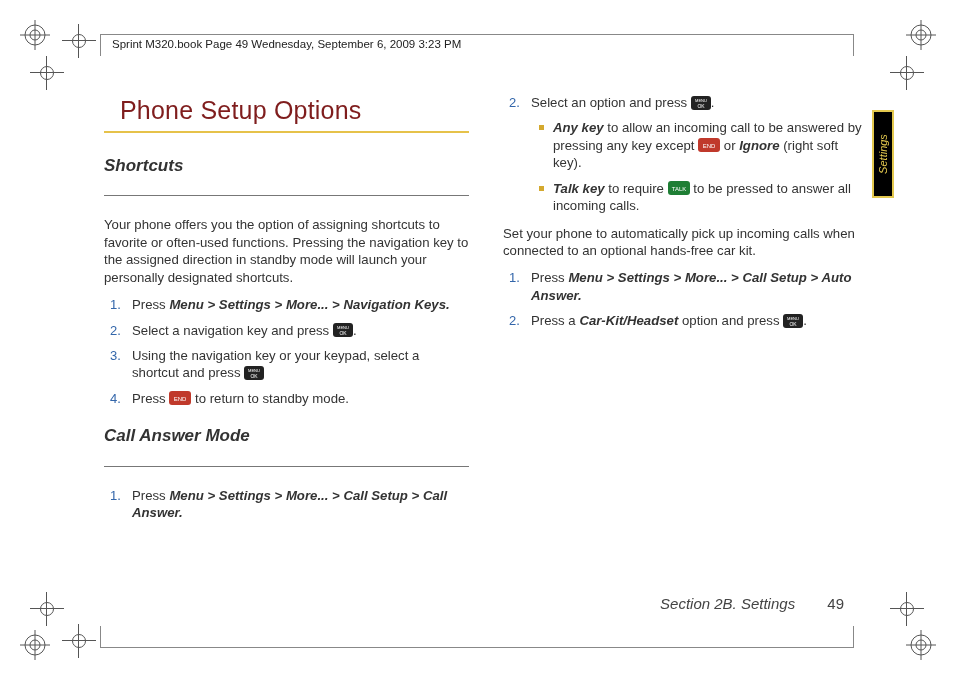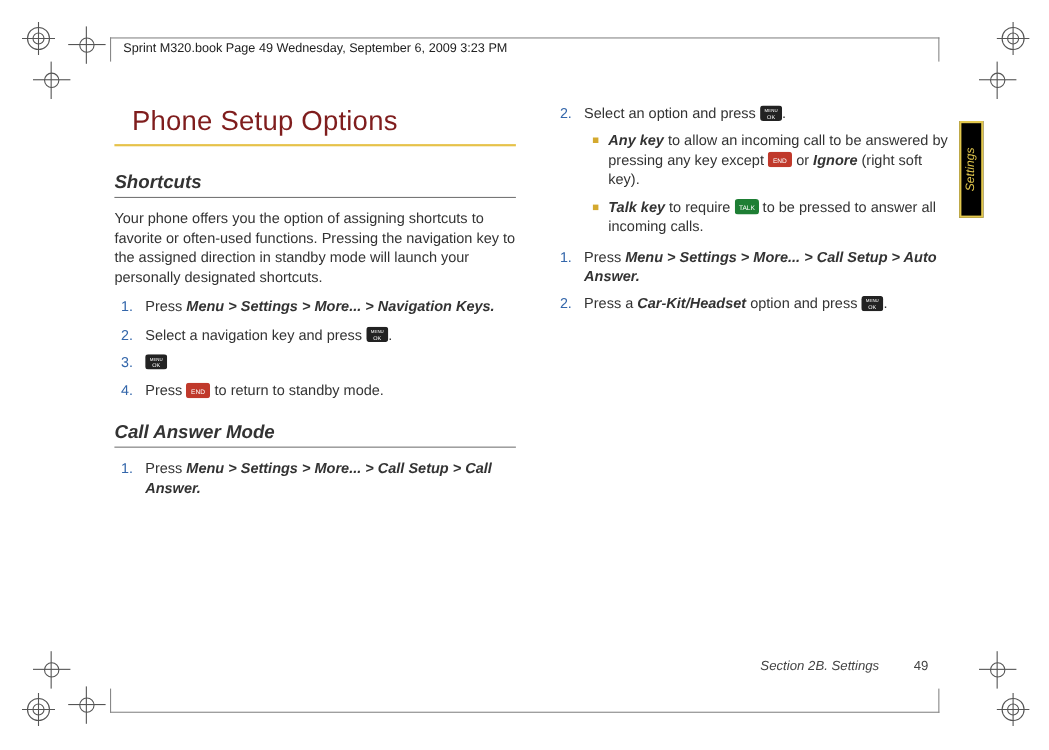--- a/index.html
+++ b/index.html
@@ -29,41 +29,41 @@
   .header-line { position:absolute; top:34px; left:100px; right:100px; height:22px; border:1px solid #888; border-bottom:none; }
   .header-line.bot { top:auto; bottom:34px; border:1px solid #888; border-top:none; }
   .header-text { position:absolute; top:38px; left:112px; font-size:11.5px; color:#222; }
 
   .page { position:absolute; top:94px; left:104px; right:86px; bottom:90px; display:flex; gap:34px; }
   .col { flex:1 1 0; font-size:13.2px; line-height:1.32; color:#333; }
 
   h1.title { font-family: Arial, sans-serif; font-weight: 400; font-size: 25px; color:#7f1d1d; margin-bottom:4px; letter-spacing:0.2px;margin-left:16px;}
   .title-rule { height:2px; background: linear-gradient(to right,#e6c24a,#e6c24a); margin-bottom:14px; }
 
-  h2.sub { font-style: italic; font-weight:700; font-size:17px; color:#333; border-bottom:1.5px solid #777; padding-bottom:2px; margin-top:8px; margin-bottom:10px; display:inline-block; width:100%; }
+  h2.sub { font-style: italic; font-weight:700; font-size:17px; color:#333; border-bottom:1.5px solid #777; padding-bottom:18px; margin-top:8px; margin-bottom:20px; display:inline-block; width:100%; }
 
   p.body { margin-bottom:10px; }
 
   ol.steps { list-style:none; padding-left:0; margin-bottom:10px; }
   ol.steps > li { position:relative; padding-left:28px; margin-bottom:8px; }
   ol.steps > li .num { position:absolute; left:6px; top:0; color:#3366aa; font-size:13px; }
 
   .bi { font-weight:700; font-style:italic; }
 
   .keyicon { display:inline-block; vertical-align:middle; position:relative; top:-1px; }
   .keyicon svg { display:block; }
 
   ul.opts { list-style:none; padding-left:0; }
   ul.opts > li { position:relative; padding-left:22px; margin-bottom:8px; }
   ul.opts > li:before { content:""; position:absolute; left:8px; top:6px; width:5px; height:5px; background:#d4a92f; }
 
   .side-tab { position:absolute; right:60px; top:110px; width:22px; height:88px; background:#000; border:2px solid #e3c84e; color:#e3c84e; font-style:italic; font-size:11px; display:flex; align-items:center; justify-content:center; }
   .side-tab span { transform: rotate(-90deg); white-space:nowrap; }
 
-  .footer { position:absolute; right:110px; bottom:70px; font-size:12px; color:#444; font-style:italic; }
+  .footer { position:absolute; right:110px; bottom:70px; font-size:15px; color:#444; font-style:italic; }
   .footer .pn { font-style:normal; margin-left:28px; }
 
 </style>
 </head>
 <body>
 
 <div class="reg tl"><svg viewBox="0 0 30 30">
       <circle cx="15" cy="15" r="10" fill="none" stroke="#555" stroke-width="1"></circle>
       <circle cx="15" cy="15" r="5" fill="none" stroke="#555" stroke-width="1"></circle>
       <line x1="15" y1="0" x2="15" y2="30" stroke="#555"></line>
@@ -129,21 +129,21 @@
         <span>Press </span><span class="bi">Menu &gt; Settings &gt; More... &gt; Navigation Keys.</span>
       </li>
       <li><span class="num">2.</span>
         <span>Select a navigation key and press </span><span class="keyicon"><svg width="20" height="14">
               <rect x="0" y="0" width="20" height="14" rx="3" fill="#222"></rect>
               <text x="10" y="6" font-size="4" fill="#fff" text-anchor="middle">MENU</text>
               <text x="10" y="12" font-size="5" fill="#fff" text-anchor="middle">OK</text>
             </svg></span><span>.</span>
       </li>
       <li><span class="num">3.</span>
-        <span class="keyicon"><svg width="20" height="14">
+        <span>Using the navigation key or your keypad, select a shortcut and press </span><span class="keyicon"><svg width="20" height="14">
               <rect x="0" y="0" width="20" height="14" rx="3" fill="#222"></rect>
               <text x="10" y="6" font-size="4" fill="#fff" text-anchor="middle">MENU</text>
               <text x="10" y="12" font-size="5" fill="#fff" text-anchor="middle">OK</text>
             </svg></span>
       </li>
       <li><span class="num">4.</span>
         <span>Press </span><span class="keyicon"><svg width="22" height="14">
               <rect x="0" y="0" width="22" height="14" rx="3" fill="#c0392b"></rect>
               <text x="11" y="10" font-size="6" fill="#fff" text-anchor="middle">END</text>
             </svg></span><span> to return to standby mode.</span>
@@ -178,20 +178,21 @@
           <li>
             <span class="bi">Talk key</span><span> to require </span><span class="keyicon"><svg width="22" height="14">
                   <rect x="0" y="0" width="22" height="14" rx="3" fill="#1e7e34"></rect>
                   <text x="11" y="10" font-size="6" fill="#fff" text-anchor="middle">TALK</text>
                 </svg></span><span> to be pressed to answer all incoming calls.</span>
           </li>
         </ul>
       </li>
     </ol>
 
+    <p class="body">Set your phone to automatically pick up incoming calls when connected to an optional hands-free car kit.</p>
 
     <ol class="steps">
       <li><span class="num">1.</span>
         <span>Press </span><span class="bi">Menu &gt; Settings &gt; More... &gt; Call Setup &gt; Auto Answer.</span>
       </li>
       <li><span class="num">2.</span>
         <span>Press a </span><span class="bi">Car-Kit/Headset</span><span> option and press </span><span class="keyicon"><svg width="20" height="14">
               <rect x="0" y="0" width="20" height="14" rx="3" fill="#222"></rect>
               <text x="10" y="6" font-size="4" fill="#fff" text-anchor="middle">MENU</text>
               <text x="10" y="12" font-size="5" fill="#fff" text-anchor="middle">OK</text>

